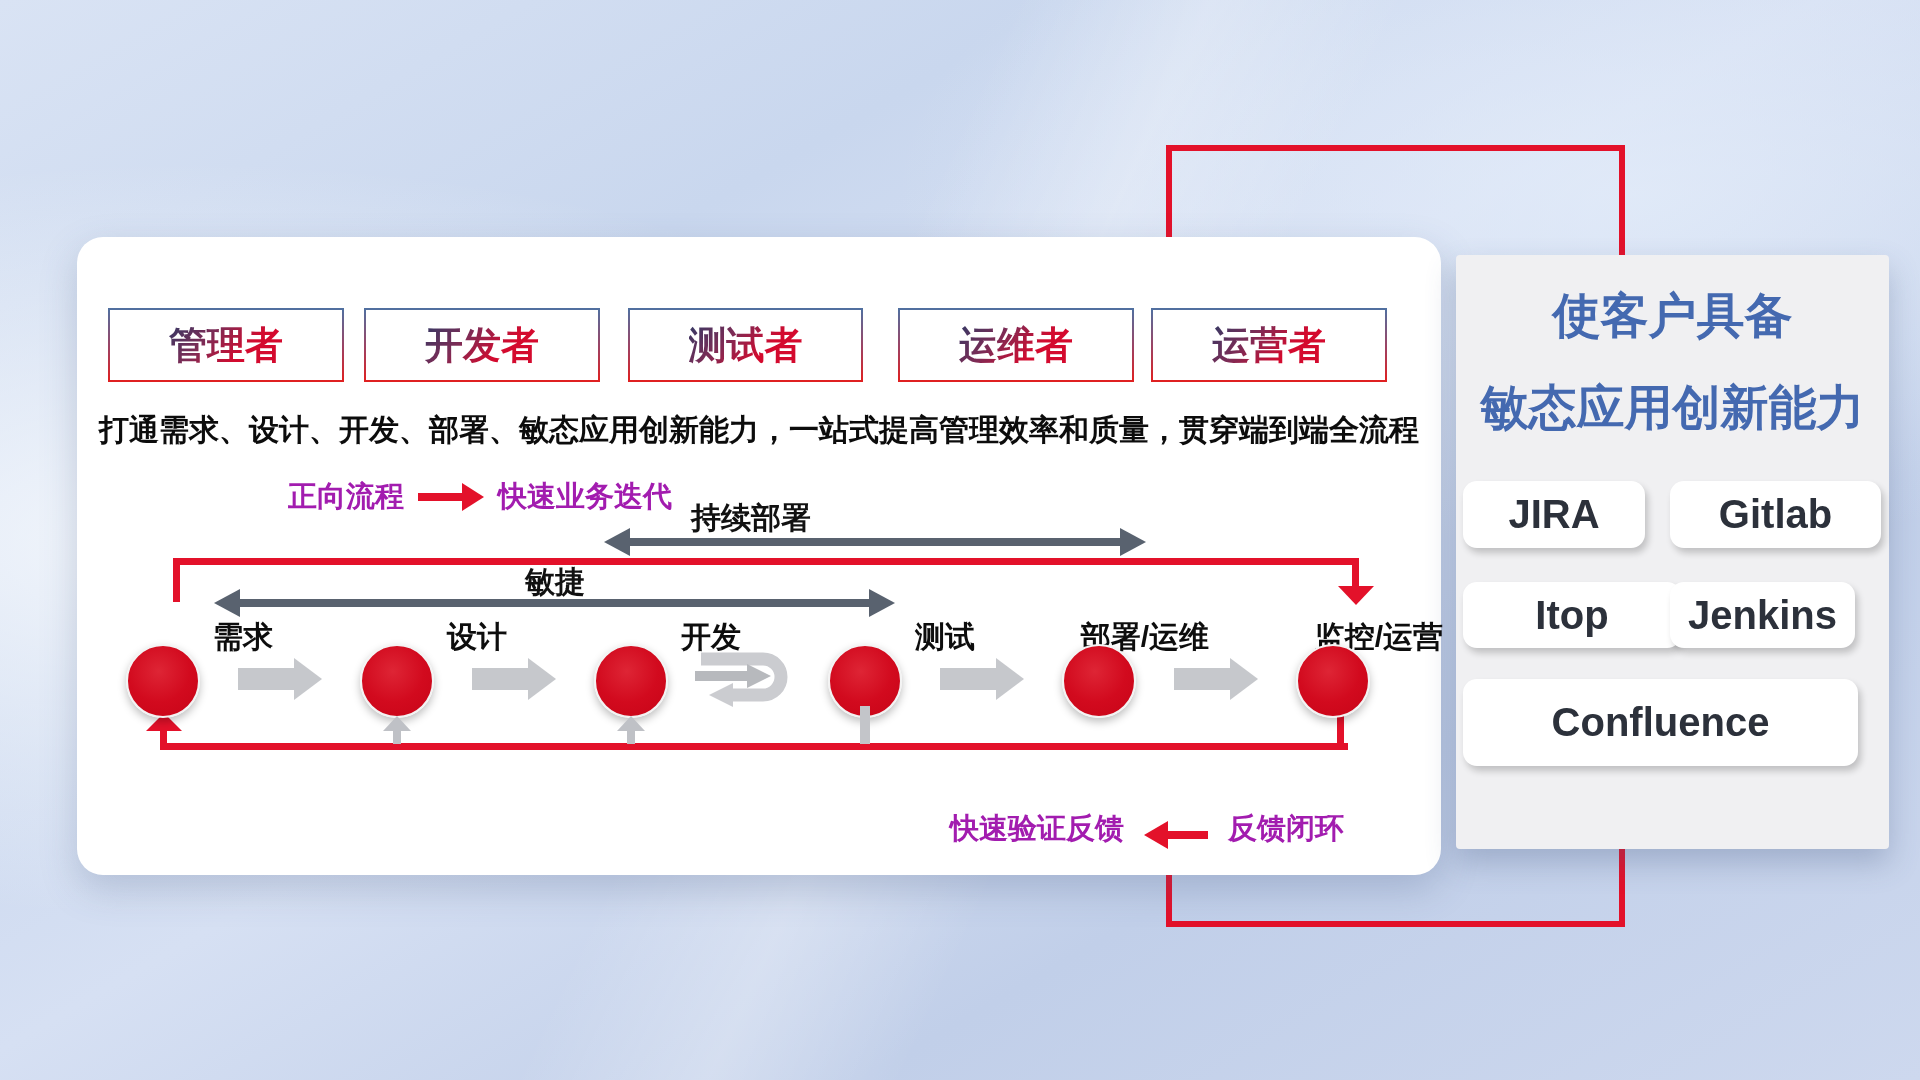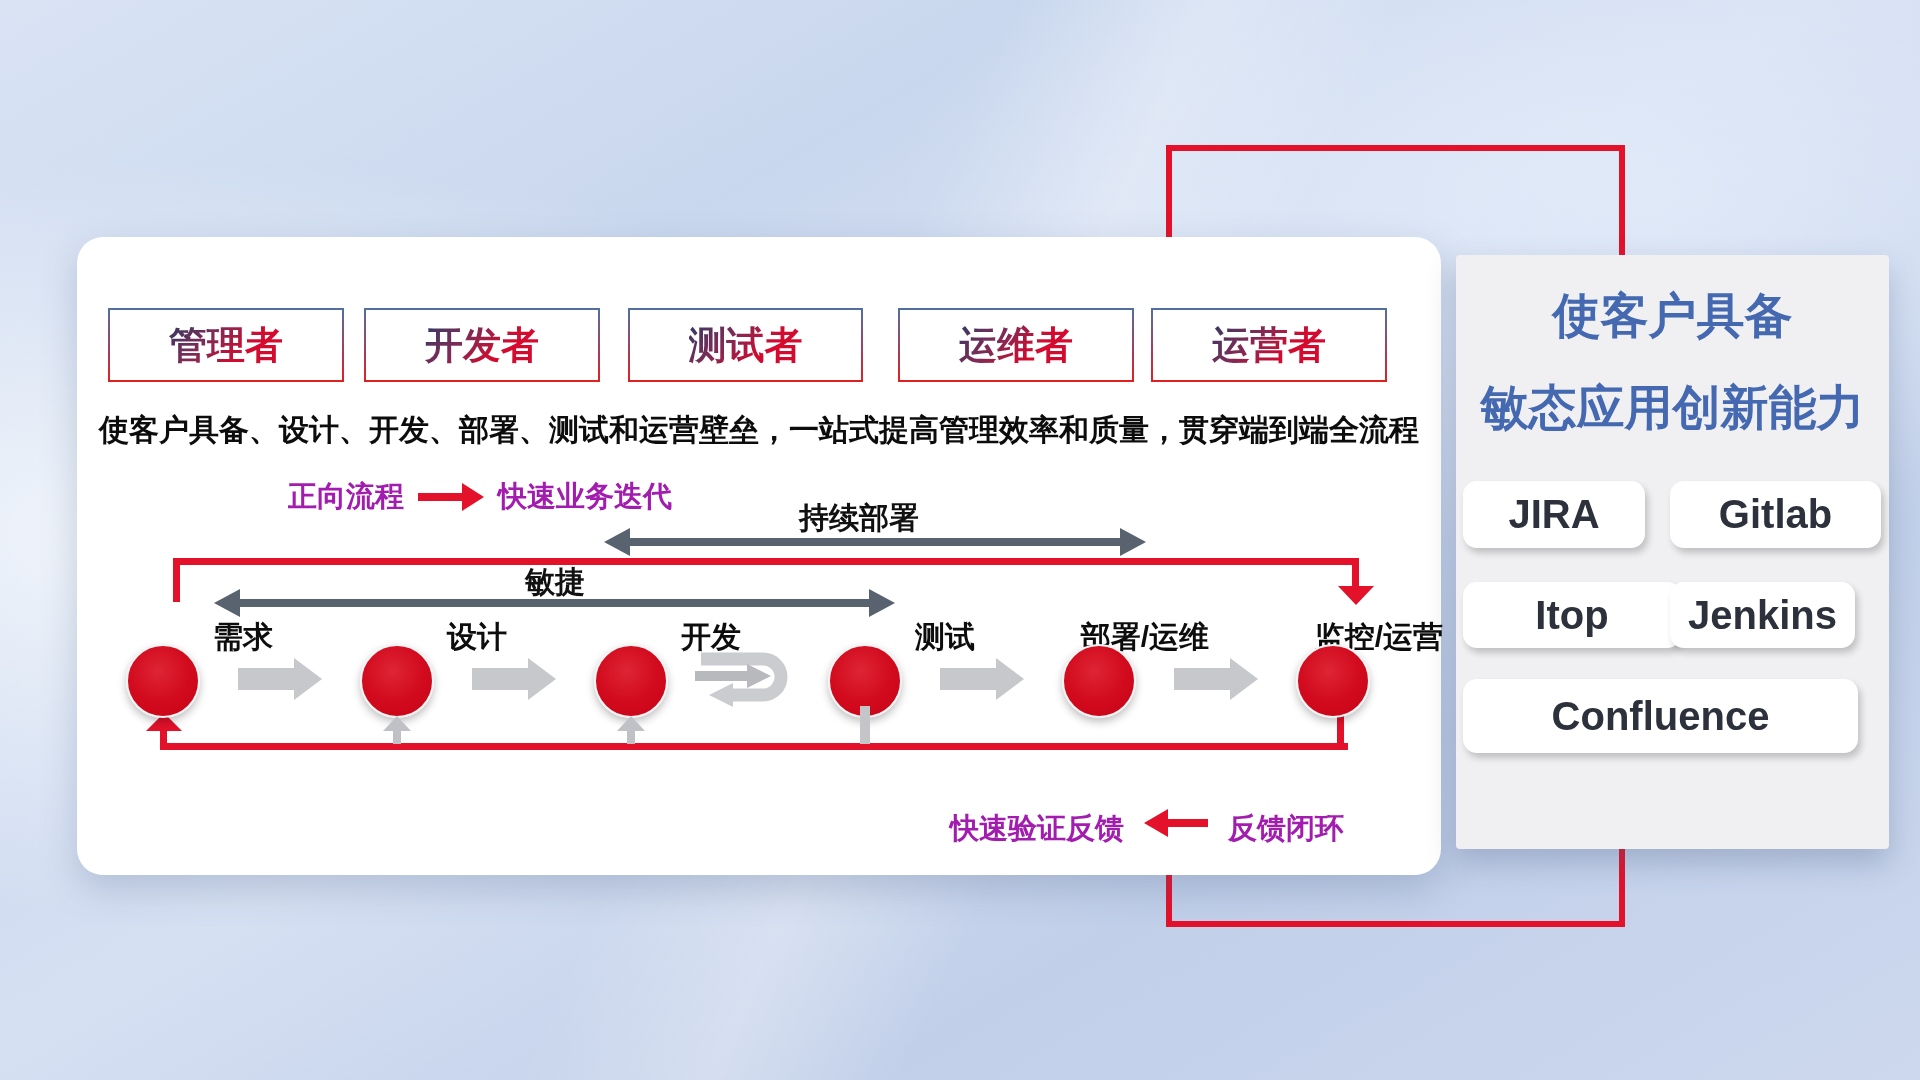--- a/index.html
+++ b/index.html
@@ -28,21 +28,21 @@
 
   .subtitle { left:77px; top:410px; width:1364px; text-align:center; font-size:30px; font-weight:bold; color:#0c0c0c; white-space:nowrap; }
 
   .legend1 { left:288px; top:477px; display:flex; align-items:center; gap:14px; }
   .lg-text { font-size:29px; font-weight:bold; color:#a21caf; }
   .red-arrow-right { position:relative; width:66px; height:28px; display:inline-block; }
   .red-arrow-right::before { content:""; position:absolute; left:0; top:10px; width:44px; height:8px; background:#e3112a; }
   .red-arrow-right::after { content:""; position:absolute; left:44px; top:0; width:0; height:0;
     border-left:22px solid #e3112a; border-top:14px solid transparent; border-bottom:14px solid transparent; }
 
-  .cd-label { left:709px; top:498px; width:300px; text-align:center; font-size:30px; font-weight:bold; color:#111; }
+  .cd-label { left:691px; top:498px; width:300px; font-size:30px; font-weight:bold; color:#111; }
   .dbl-arrow { height:28px; }
   .dbl-arrow .shaft { position:absolute; left:24px; right:24px; top:10px; height:8px; background:#59626f; }
   .dbl-arrow .head-l { position:absolute; left:0; top:0; width:0; height:0;
     border-right:26px solid #59626f; border-top:14px solid transparent; border-bottom:14px solid transparent; }
   .dbl-arrow .head-r { position:absolute; right:0; top:0; width:0; height:0;
     border-left:26px solid #59626f; border-top:14px solid transparent; border-bottom:14px solid transparent; }
   .cd-arrow { left:604px; top:528px; width:542px; }
   .agile-label { left:455px; top:562px; width:200px; text-align:center; font-size:30px; font-weight:bold; color:#111; }
   .agile-arrow { left:214px; top:589px; width:681px; }
 
@@ -66,21 +66,21 @@
   .block-arrow { top:658px; width:84px; height:42px; }
   .block-arrow .ba-shaft { position:absolute; left:0; top:10px; width:56px; height:22px; background:#c6c8cc; }
   .block-arrow .ba-head { position:absolute; left:56px; top:0; width:0; height:0;
     border-left:28px solid #c6c8cc; border-top:21px solid transparent; border-bottom:21px solid transparent; }
 
   .gray-up-arrow-shaft { top:731px; width:8px; height:13px; background:#bfc1c6; }
   .gray-up-arrow-head { top:716px; width:0; height:0;
     border-left:14px solid transparent; border-right:14px solid transparent; border-bottom:15px solid #bfc1c6; }
   .gray-stub { left:860px; top:706px; width:10px; height:38px; background:#c3c5c9; }
 
-  .legend2 { left:950px; top:809px; display:flex; align-items:flex-start; gap:20px; }
+  .legend2 { left:950px; top:809px; display:flex; align-items:flex-end; gap:20px; }
   .red-arrow-left { position:relative; width:64px; height:28px; display:inline-block; }
   .red-arrow-left::before { content:""; position:absolute; left:22px; top:10px; width:42px; height:8px; background:#e3112a; }
   .red-arrow-left::after { content:""; position:absolute; left:0; top:0; width:0; height:0;
     border-right:24px solid #e3112a; border-top:14px solid transparent; border-bottom:14px solid transparent; }
 
   .rp-title { left:1456px; width:433px; text-align:center; font-size:48px; font-weight:bold; color:#4469b0; line-height:1.1; }
   .rp-t1 { top:290px; }
   .rp-t2 { top:382px; }
   .tool-btn { background:#fff; border-radius:14px; box-shadow:3px 5px 7px rgba(0,0,0,.20);
     display:flex; align-items:center; justify-content:center; font-size:40px; font-weight:bold; color:#2c313b; }
@@ -102,21 +102,21 @@
 <div class="role-box abs" style="left:628px;width:235px">
   <span>测试者</span>
   </div>
 <div class="role-box abs" style="left:898px;width:236px">
   <span>运维者</span>
   </div>
 <div class="role-box abs" style="left:1151px;width:236px">
   <span>运营者</span>
   </div>
 
-<div class="subtitle abs">使客户具备、设计、开发、部署、测试和运营壁垒，一站式提高管理效率和质量，贯穿端到端全流程</div>
+<div class="subtitle abs">打通需求、设计、开发、部署、敏态应用创新能力，一站式提高管理效率和质量，贯穿端到端全流程</div>
 
 <div class="legend1 abs">
   <span class="lg-text">正向流程</span>
   <span class="red-arrow-right"></span>
   <span class="lg-text">快速业务迭代</span>
 </div>
 
 <div class="cd-label abs">持续部署</div>
 <div class="dbl-arrow cd-arrow abs">
   <span class="head-l"></span>
@@ -189,13 +189,13 @@
   <span class="lg-text">反馈闭环</span>
 </div>
 
 <div class="rp-title rp-t1 abs">使客户具备</div>
 <div class="rp-title rp-t2 abs">敏态应用创新能力</div>
 
 <div class="tool-btn abs" style="left:1463px;top:481px;width:182px;height:67px">JIRA</div>
 <div class="tool-btn abs" style="left:1670px;top:481px;width:211px;height:67px">Gitlab</div>
 <div class="tool-btn abs" style="left:1463px;top:582px;width:218px;height:66px">Itop</div>
 <div class="tool-btn abs" style="left:1670px;top:582px;width:185px;height:66px">Jenkins</div>
-<div class="tool-btn abs" style="left:1463px;top:679px;width:395px;height:74px">Confluence</div>
+<div class="tool-btn abs" style="left:1463px;top:679px;width:395px;height:87px">Confluence</div>
 
 </body></html>

